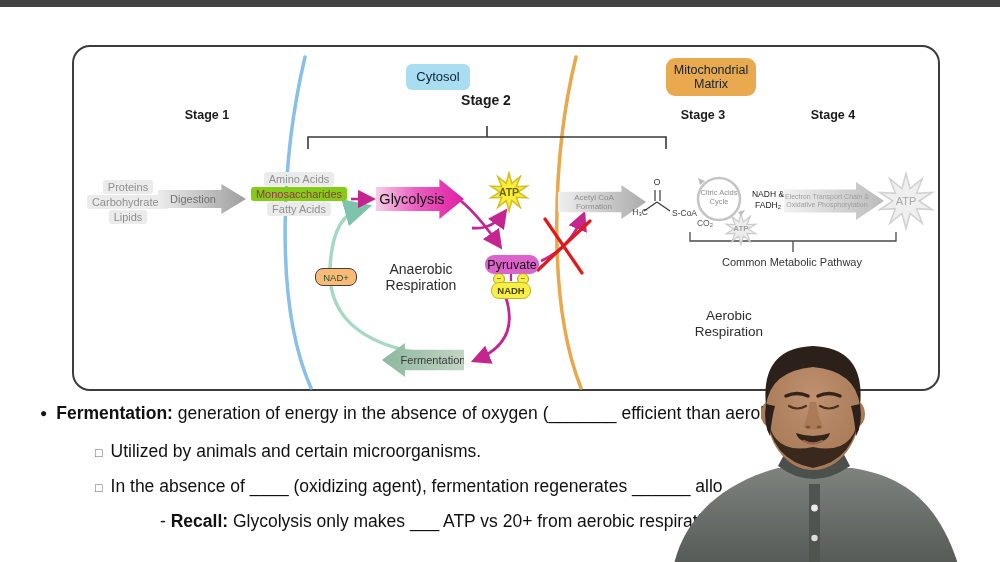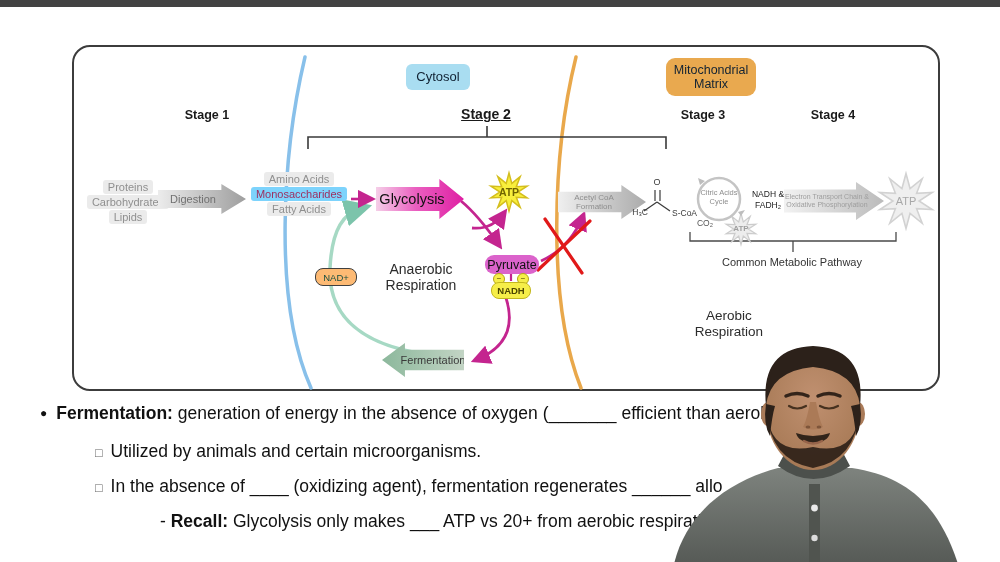--- a/index.html
+++ b/index.html
@@ -8,21 +8,21 @@
   .abs{position:absolute;}
   .ctr{display:flex;align-items:center;justify-content:center;text-align:center;}
   .topbar{left:0;top:0;width:1000px;height:7px;background:#424242;}
   .diagram-box{left:72px;top:45px;width:864px;height:342px;border:2px solid #3c3c3c;border-radius:18px;background:transparent;}
   .stage-label{font-weight:bold;font-size:12.5px;color:#1a1a1a;}
   .stage2-label{font-size:14px;}
   .region{border-radius:6px;font-size:13px;color:#123;line-height:1.15;}
   .cytosol{left:406px;top:64px;width:64px;height:26px;background:#a9ddf1;}
   .mito{left:666px;top:58px;width:90px;height:38px;background:#e9a94f;font-size:12.5px;border-radius:9px;}
   .pill{display:inline-block;background:#ebebeb;color:#8f8f8f;font-size:11px;line-height:12px;padding:1px 5px;border-radius:3px;margin:0.5px 0;}
-  .pill.pink{background:#7dd3fc;color:#9c3061;}
+  .pill.pink{background:#84cc16;color:#9c3061;}
   .stack{display:flex;flex-direction:column;align-items:center;}
   .arrowR{clip-path:polygon(0% 20%,72% 20%,72% 0%,100% 50%,72% 100%,72% 80%,0% 80%);
           display:flex;align-items:center;justify-content:center;}
   .arrowL{clip-path:polygon(100% 20%,28% 20%,28% 0%,0% 50%,28% 100%,28% 80%,100% 80%);
           display:flex;align-items:center;justify-content:center;}
   .digestion{left:158px;top:184px;width:88px;height:30px;background:linear-gradient(90deg,#ececec,#9e9e9e);}
   .digestion span{font-size:11px;color:#707070;padding-right:18px;}
   .glycolysis{left:376px;top:179px;width:88px;height:40px;background:linear-gradient(90deg,#f5cfe8,#ea5fc0 45%,#df1fa3);}
   .glycolysis span{font-size:14.5px;color:#101010;padding-right:16px;}
   .acetyl{left:558px;top:185px;width:88px;height:34px;background:linear-gradient(90deg,#efefef,#ababab);}
@@ -114,21 +114,21 @@
 
 <div class="abs ctr region cytosol">Cytosol</div>
 <div class="abs ctr region mito two-line">
   <div>
       <div>Mitochondrial</div>
       <div>Matrix</div>
     </div>
 </div>
 
 <div class="abs ctr stage-label" style="left:172px;top:108px;width:70px;">Stage 1</div>
-<div class="abs ctr stage-label stage2-label" style="left:451px;top:106px;width:70px;text-decoration:underline;">Stage 2</div>
+<div class="abs ctr stage-label stage2-label" style="left:451px;top:92px;width:70px;">Stage 2</div>
 <div class="abs ctr stage-label" style="left:668px;top:108px;width:70px;text-align:right;">Stage 3</div>
 <div class="abs ctr stage-label" style="left:798px;top:108px;width:70px;">Stage 4</div>
 
 <div class="abs stack" style="left:80px;top:179px;width:96px;">
   <span class="pill">Proteins</span>
   <span class="pill">Carbohydrates</span>
   <span class="pill">Lipids</span>
 </div>
 <div class="abs arrowR digestion">
     <span>Digestion</span>

